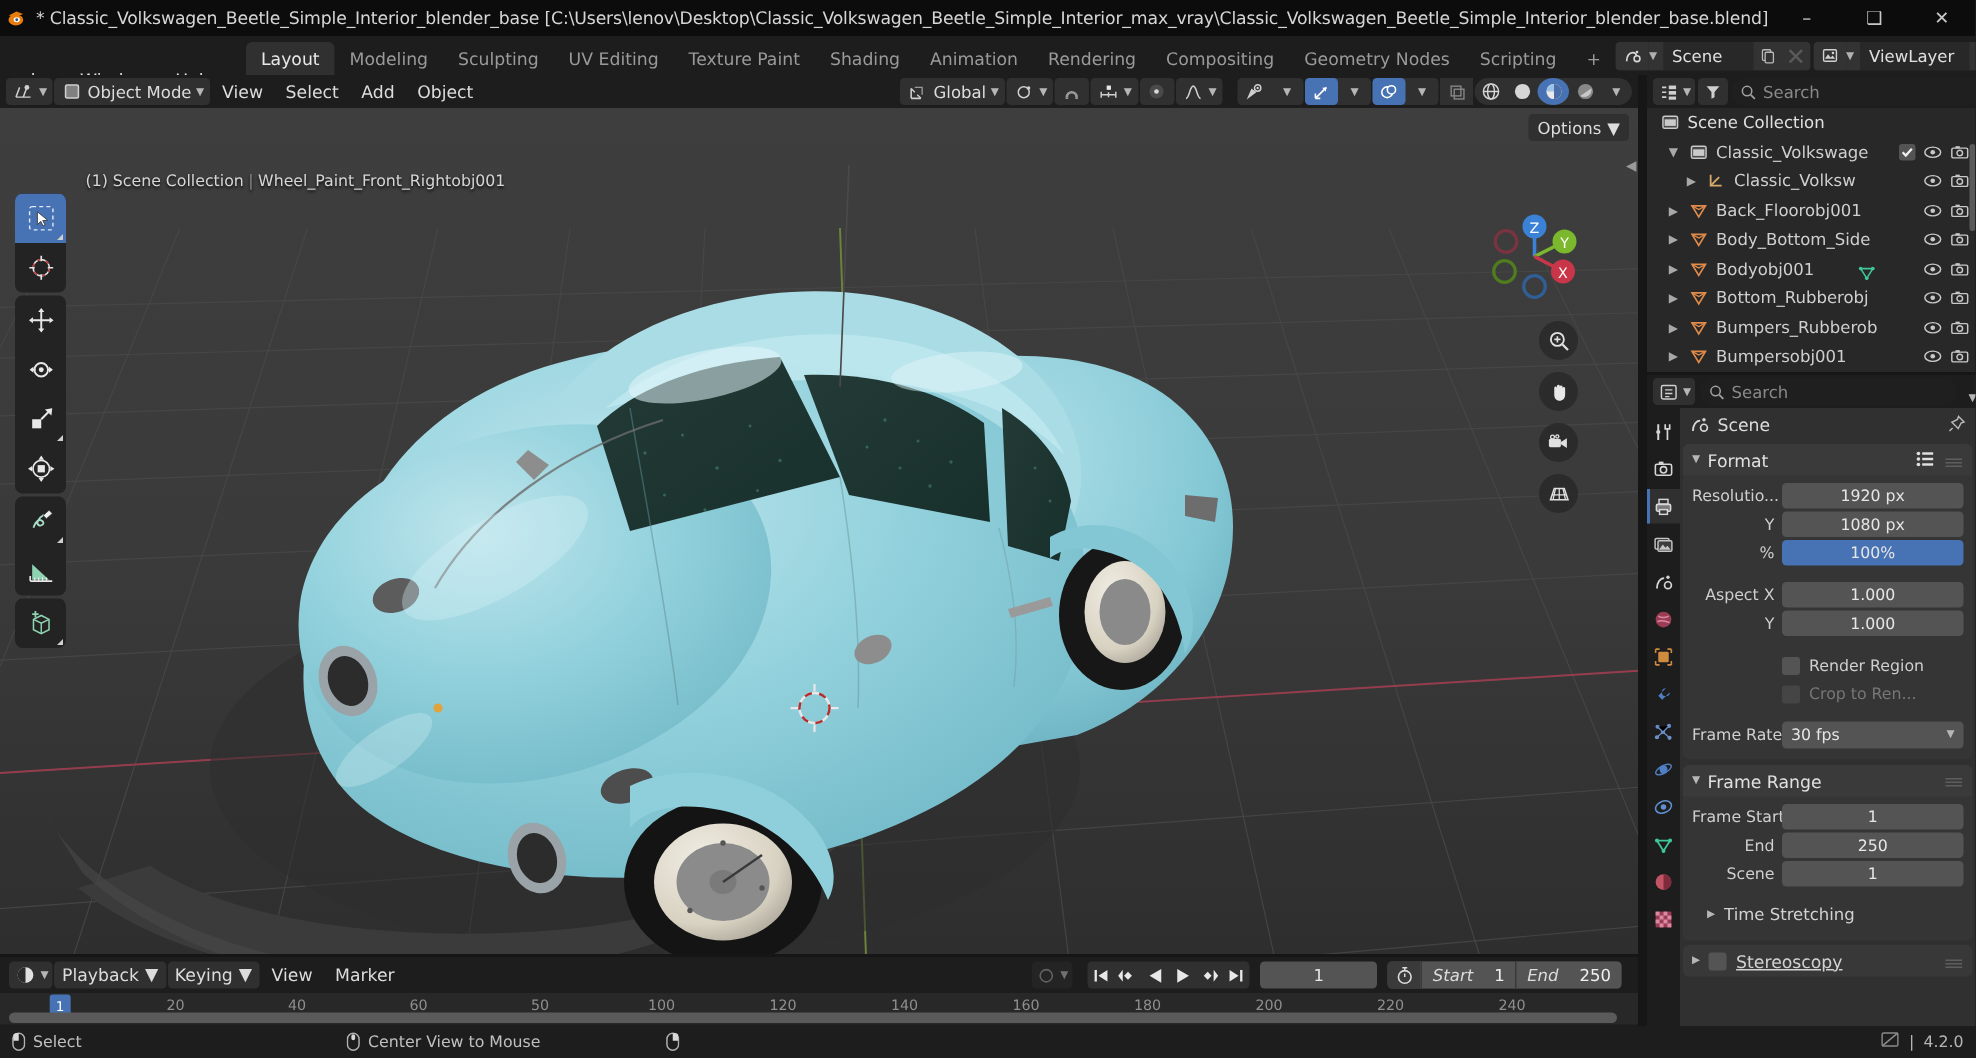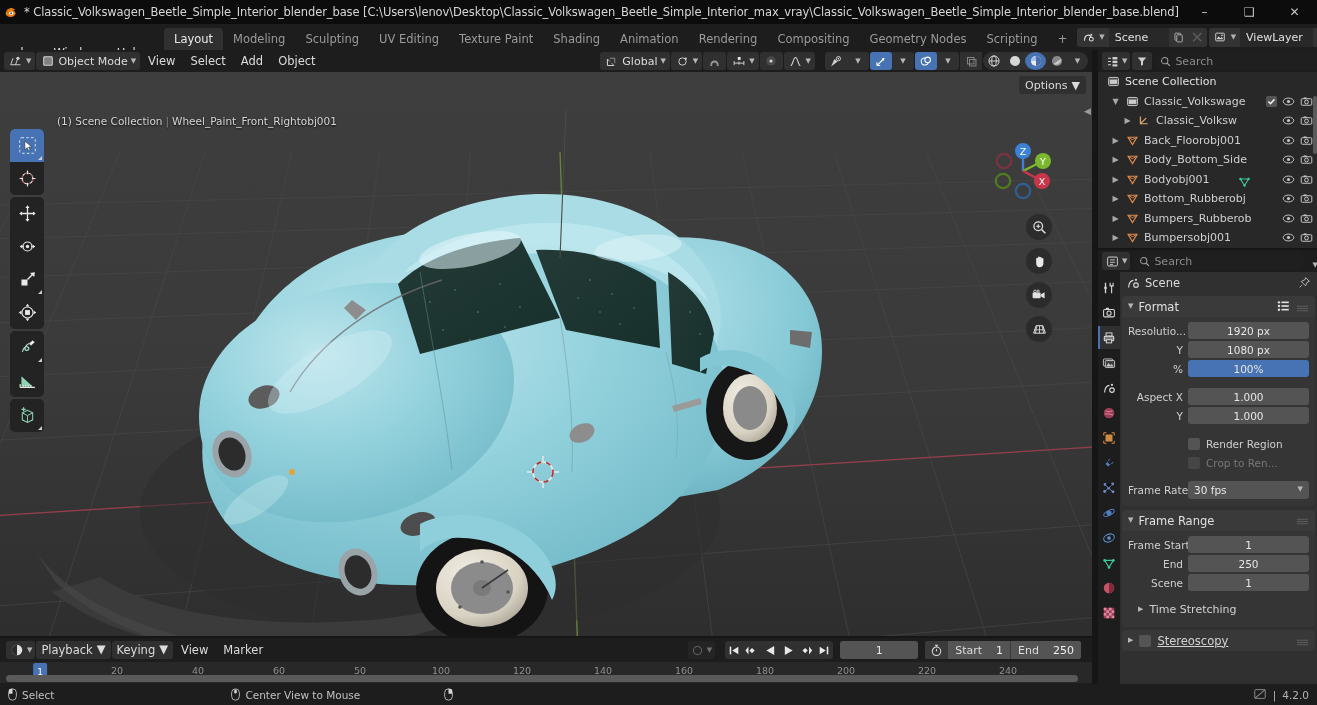--- a/index.html
+++ b/index.html
@@ -104,21 +104,21 @@
     border-radius:3px; overflow:hidden; margin-right:6px; }
   .tp-btn { width:18px; height:18px; display:flex; align-items:center; justify-content:center; }
   .tl-field { height:18px; background:#545454; border-radius:3px; min-width:78px;
     color:#e6e6e6; font-size:11px; display:flex; align-items:center; justify-content:center; margin-right:6px; }
   .tl-grp2 { display:flex; align-items:center; height:18px; background:#545454; border-radius:3px;
     overflow:hidden; }
   .tlg-ico { width:22px; height:18px; display:flex; align-items:center; justify-content:center;
     background:#3a3a3a; }
   .tlg-seg { display:flex; align-items:center; height:18px; background:#545454; padding:0 7px; gap:14px;
     border-left:1px solid #3a3a3a; }
-  .tlg-seg b { color:#dcdcdc; font-size:11px; font-weight:normal; }
+  .tlg-seg b { color:#dcdcdc; font-size:11px; font-weight:normal;font-style:italic; }
   .tlg-seg i { color:#f0f0f0; font-size:11px; font-style:normal; }
 
   .tl-track { position:absolute; left:0; top:24px; width:1092px; height:21px; background:#282828; }
   .tl-tick { position:absolute; top:3px; color:#8f8f8f; font-size:9.5px; transform:translateX(-50%); }
   .tl-playhead { position:absolute; top:1px; height:17px; background:#4772b3; border-radius:2px;
     color:#fff; font-size:9px; display:flex; align-items:center; justify-content:center; padding:0 4px;
     transform:translateX(-50%); }
   .tl-scroll { position:absolute; left:6px; bottom:1px; height:7px; background:#5a5a5a; border-radius:4px; }
 
   

